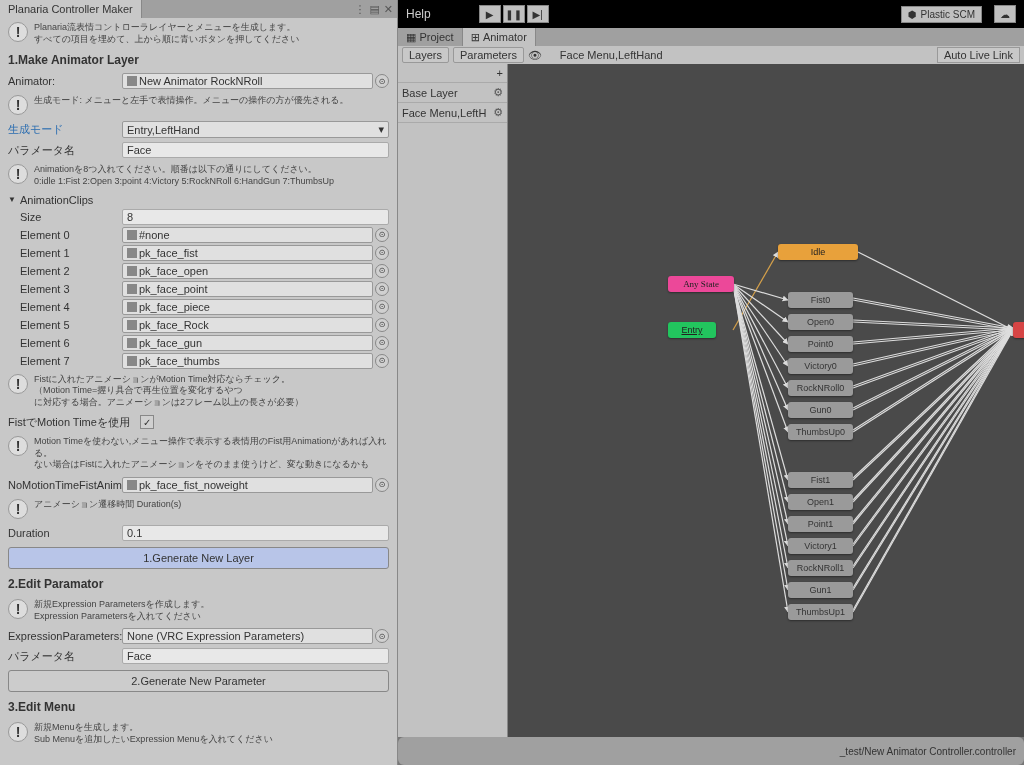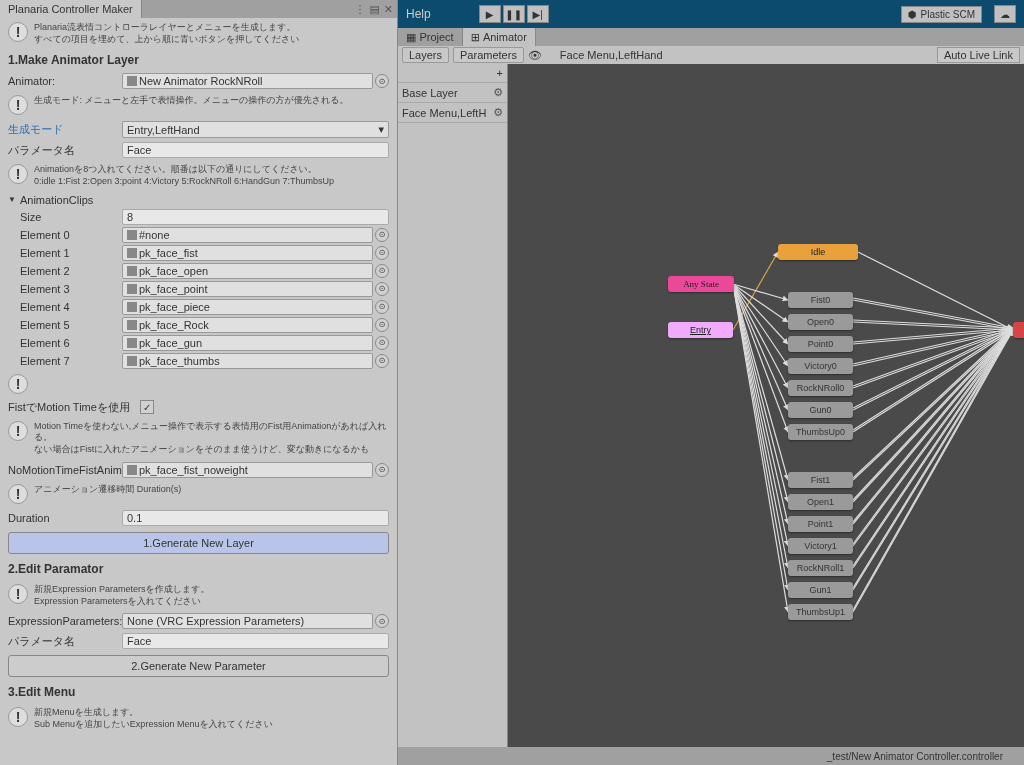--- a/index.html
+++ b/index.html
@@ -26,46 +26,46 @@
   .dropdown { flex: 1; background: #e0e0e0; border: 1px solid #999; border-radius: 2px; padding: 1px 4px; font-size: 11px; display: flex; align-items: center; justify-content: space-between; }
   .text-input { flex: 1; background: #e8e8e8; border: 1px solid #aaa; border-radius: 2px; padding: 1px 4px; font-size: 11px; }
   .foldout { padding: 2px 8px; font-size: 11px; display: flex; align-items: center; gap: 4px; }
   .foldout::before { content: "▼"; font-size: 8px; }
   .array-row { display: flex; align-items: center; padding: 1px 8px 1px 20px; gap: 4px; }
   .array-label { width: 98px; font-size: 11px; }
   .checkbox { width: 14px; height: 14px; border: 1px solid #888; background: #d0d0d0; display: flex; align-items: center; justify-content: center; font-size: 10px; }
   .big-button { margin: 4px 8px; padding: 4px; background: #b8c5e8; border: 1px solid #888; border-radius: 3px; text-align: center; font-size: 11px; }
   .big-button.light { background: #ccc; }
   
-  .top-menu { height: 28px; background: #0c4a6e; display: flex; align-items: center; padding: 0 8px; gap: 8px; }
+  .top-menu { height: 28px; background: #000000; display: flex; align-items: center; padding: 0 8px; gap: 8px; }
   .menu-item { font-size: 12px; color: #ccc; }
   .playback { display: flex; gap: 2px; margin-left: 40px; }
   .play-btn { width: 22px; height: 18px; background: #c0c0c0; border: 1px solid #888; display: flex; align-items: center; justify-content: center; font-size: 10px; }
   .plastic { margin-left: auto; background: #c0c0c0; border: 1px solid #888; padding: 2px 6px; font-size: 10px; display: flex; align-items: center; gap: 4px; }
   .proj-tabs { height: 18px; background: #a0a0a0; display: flex; align-items: stretch; }
   .proj-tab { padding: 2px 8px; font-size: 11px; display: flex; align-items: center; gap: 3px; border-right: 1px solid #888; }
   .proj-tab.active { background: #c2c2c2; }
   .anim-toolbar { height: 18px; background: #c2c2c2; display: flex; align-items: center; padding: 0 4px; gap: 4px; }
   .anim-tab { padding: 1px 6px; font-size: 11px; border: 1px solid #999; background: #c8c8c8; border-radius: 2px; }
   .breadcrumb { margin-left: 8px; font-size: 11px; color: #333; padding: 0 6px; }
   .auto-live { margin-left: auto; padding: 1px 6px; background: #c8c8c8; border: 1px solid #999; font-size: 11px; }
   .anim-body { flex: 1; display: flex; }
   .layers-panel { width: 110px; background: #c2c2c2; border-right: 1px solid #888; }
   .layer-row { display: flex; align-items: center; justify-content: space-between; padding: 3px 4px; font-size: 11px; border-bottom: 1px solid #aaa; }
   .layer-row.header { justify-content: flex-end; }
   .gear { font-size: 11px; color: #555; }
   .graph { flex: 1; position: relative; background: #4a4a4a; overflow: hidden; }
   .node { position: absolute; padding: 3px 0; border-radius: 3px; font-size: 9px; color: #222; text-align: center; box-shadow: 0 1px 2px rgba(0,0,0,.4); }
   .node.idle { background: #e8a13b; width: 80px; }
   .node.any { background: #ec4899; width: 66px; font-family: Liberation Serif, serif; }
-  .node.entry { background: #f0abfc; width: 65px; text-decoration: underline; }
+  .node.entry { background: #22c55e; width: 48px; text-decoration: underline; }
   .node.exit { background: #d64545; width: 65px; }
   .node.state { background: #9a9a9a; width: 65px; color: #333; }
   svg.edges { position: absolute; inset: 0; width: 100%; height: 100%; }
-  .status-bar { height: 18px; background: #a0a0a0; display: flex; align-items: center; justify-content: flex-end; padding: 0 21px; font-size: 10px; color: #333; }
+  .status-bar { height: 28px; background: #a0a0a0; display: flex; align-items: center; justify-content: flex-end; padding: 0 8px; font-size: 10px; color: #333; border-radius: 6px; }
 </style>
 </head>
 <body>
 
 <div class="app">
 
   <div class="left-panel">
     <div class="tab-bar">
       <div class="tab active">Planaria Controller Maker</div>
       <div class="tab-right">
@@ -199,20 +199,25 @@
               <span class="obj-icon"></span>
               <span>pk_face_thumbs</span>
             </div>
   <div class="circle-btn">⊙</div>
           </div>
         </div>
       </div>
 
     <div class="info-row">
       <div class="info-icon">!</div>
+      <div class="info-text">
+        <div>Fistに入れたアニメーションがMotion Time対応ならチェック。</div>
+        <div>（Motion Time=握り具合で再生位置を変化するやつ</div>
+        <div>に対応する場合。アニメーションは2フレーム以上の長さが必要）</div>
+      </div>
     </div>
     <div class="form-row">
       <div class="form-label" style="width:auto;margin-right:6px">FistでMotion Timeを使用</div>
       <div class="checkbox">✓</div>
     </div>
     <div class="info-row">
       <div class="info-icon">!</div>
       <div class="info-text">
         <div>Motion Timeを使わない,メニュー操作で表示する表情用のFist用Animationがあれば入れる。</div>
         <div>ない場合はFistに入れたアニメーションをそのまま使うけど、変な動きになるかも</div>

